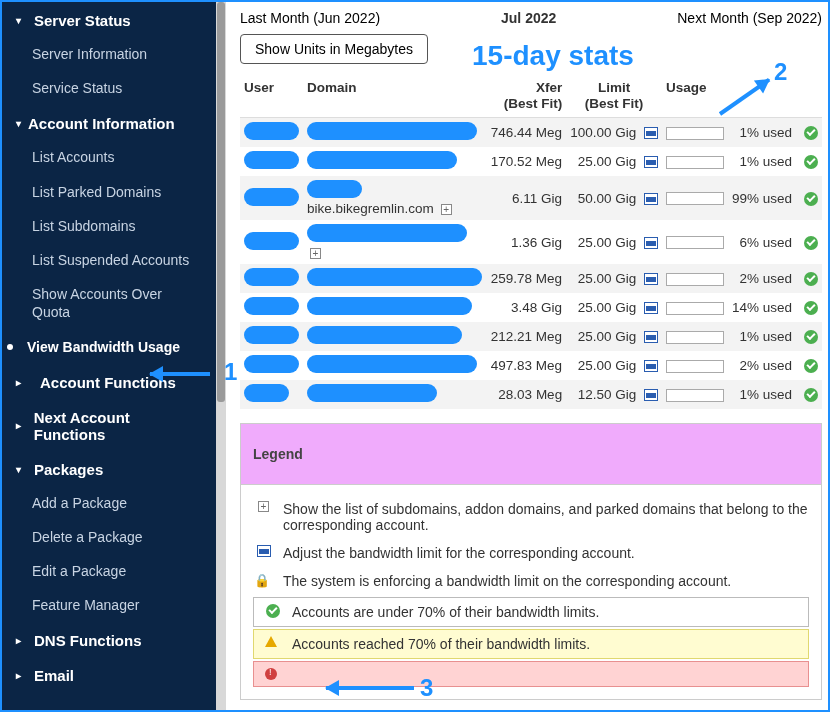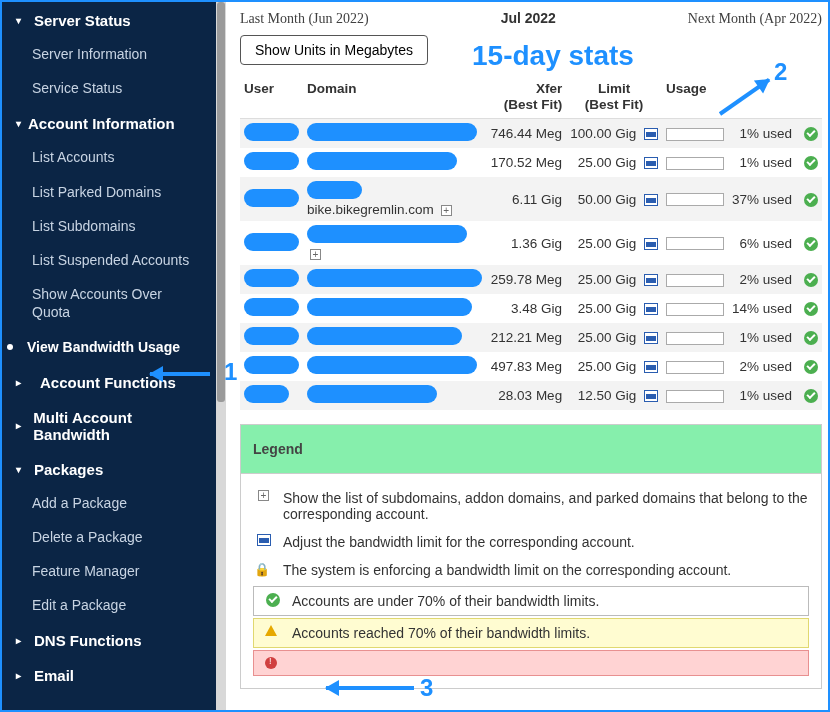--- a/index.html
+++ b/index.html
@@ -8,40 +8,40 @@
   .sidebar { width: 214px; background: #0b2545; color: #e2e8f0; overflow-y: auto; flex: none; }
   .sidebar .group-hdr { display: flex; align-items: center; padding: 10px 14px 8px 14px; font-weight: 600; color: #fff; font-size: 15px; cursor: pointer; }
   .sidebar .group-hdr .chev { width: 12px; font-size: 10px; color: #fff; }
   .sidebar .item { padding: 8px 14px 8px 30px; color: #c8d4e3; font-weight: 400; cursor: pointer; line-height: 1.3; }
   .sidebar .item.active { color: #fff; font-weight: 700; display: flex; align-items: center; padding-left: 25px; }
   .sidebar .item.active .bullet { width: 6px; height: 6px; border-radius: 50%; background: #fff; margin-right: 14px; margin-left: -20px; }
   .scroll-track { width: 10px; background: #d8d8d8; flex: none; position: relative; }
   .scroll-thumb { position: absolute; top: 0; left: 1px; width: 8px; height: 400px; background: #9a9a9a; border-radius: 3px; }
   .main { flex: 1; padding: 8px 6px 8px 14px; overflow-y: auto; background: #fff; position: relative; }
   .month-nav { display: flex; justify-content: space-between; align-items: baseline; margin-bottom: 8px; }
-  .month-nav .link { color: #404040; cursor: pointer; font-family: Liberation Serif, serif; }
+  .month-nav .link { color: #000000; cursor: pointer; }
   .month-nav .current { font-weight: 700; color: #333; }
   .btn-outline { border: 1px solid #555; background: #fff; padding: 6px 14px; border-radius: 4px; font-size: 14px; cursor: pointer; margin-bottom: 10px; }
   table.data { width: 100%; border-collapse: collapse; font-size: 13.5px; }
   table.data th { text-align: left; font-weight: 700; padding: 6px 4px; vertical-align: top; line-height: 1.15; border-bottom: 1px solid #ddd; }
   table.data td { padding: 4px 4px; vertical-align: middle; }
   table.data tbody tr:nth-child(odd) td { background: #f3f3f3; }
   .redact { background: #1e90ff; border-radius: 12px; height: 18px; display: inline-block; }
   .r-user { width: 55px; }
   .expand-box { display: inline-block; width: 11px; height: 11px; border: 1px solid #888; font-size: 10px; line-height: 9px; text-align: center; color: #666; cursor: pointer; background: #fff; margin-left: 3px; }
   .xfer, .limit { text-align: right; white-space: nowrap; }
   .edit-ico { display: inline-block; width: 14px; height: 12px; border: 1px solid #2a5db0; margin-left: 4px; cursor: pointer; position: relative; background: #fff; vertical-align: middle; }
   .edit-ico::after { content:""; position:absolute; left:1px; top:3px; width:10px; height:5px; background:#2a5db0; }
   .usage-bar { display: inline-block; width: 58px; height: 13px; border: 1px solid #aaa; background: #fff; vertical-align: middle; }
   .usage-bar .fill { height: 100%; background: #888; }
   .pct { text-align: right; white-space: nowrap; padding-left: 6px; }
   .ok-ico { display: inline-block; width: 14px; height: 14px; border-radius: 50%; background: #4caf50; vertical-align: middle; margin-left: 4px; position: relative; }
   .ok-ico::after { content:""; position:absolute; left:3px; top:3px; width:6px; height:3px; border-left:2px solid #fff; border-bottom:2px solid #fff; transform: rotate(-45deg); }
   .legend-box, .total-box { border: 1px solid #ccc; margin-top: 14px; }
-  .legend-box .hdr, .total-box .hdr { background: #86efac; padding: 16px 12px; font-weight: 700; color: #444; border-bottom:1px solid #ccc; }
+  .legend-box .hdr, .total-box .hdr { background: #f0abfc; padding: 22px 12px; font-weight: 700; color: #444; border-bottom:1px solid #ccc; }
   .legend-body { padding: 10px 12px; }
   .lg-row { display: flex; align-items: flex-start; gap: 12px; padding: 6px 0; }
   .lg-row .ico-cell { width: 18px; flex:none; display:flex; justify-content:center; }
   .lg-row.boxed { border: 1px solid #bbb; padding: 6px 8px; margin: 2px 0; }
   .lg-row.warn1 { background: #fffcd1; border-color: #e0d870; }
   .lg-row.warn2 { background: #ffd3d3; border-color: #e89090; }
   .tri { width:0; height:0; border-left:6px solid transparent; border-right:6px solid transparent; border-bottom:11px solid #e6a800; }
   .circ-red { width:12px; height:12px; border-radius:50%; background:#d04040; position:relative; }
   .circ-red::after { content:"!"; color:#fff; font-size:9px; position:absolute; left:4px; top:-1px; }
   .lock-ico { font-size:13px; color:#e6a800; }
@@ -71,48 +71,48 @@
       <div class="item">List Subdomains</div>
       <div class="item">List Suspended Accounts</div>
       <div class="item">Show Accounts Over Quota</div>
       <div class="item active"><span class="bullet"></span>View Bandwidth Usage</div>
       <div class="group-hdr">
         <span class="chev">▸</span>
         <span style="margin-left:12px">Account Functions</span>
       </div>
       <div class="group-hdr">
         <span class="chev">▸</span>
-        <span style="margin-left:6px">Multi Account Bandwidth</span>
+        <span style="margin-left:6px">Next Account Functions</span>
       </div>
       <div class="group-hdr">
         <span class="chev">▾</span>
         <span style="margin-left:6px">Packages</span>
       </div>
       <div class="item">Add a Package</div>
       <div class="item">Delete a Package</div>
+      <div class="item">Edit a Package</div>
       <div class="item">Feature Manager</div>
-      <div class="item">Edit a Package</div>
       <div class="group-hdr">
         <span class="chev">▸</span>
         <span style="margin-left:6px">DNS Functions</span>
       </div>
       <div class="group-hdr">
         <span class="chev">▸</span>
         <span style="margin-left:6px">Email</span>
       </div>
     </div>
   <div class="scroll-track">
     <div class="scroll-thumb"></div>
   </div>
 
   <div class="main">
     <div class="month-nav">
       <span class="link">Last Month (Jun 2022)</span>
       <span class="current">Jul 2022</span>
-      <span class="link">Next Month (Apr 2022)</span>
+      <span class="link">Next Month (Sep 2022)</span>
     </div>
     <button class="btn-outline">Show Units in Megabytes</button>
 
     <table class="data">
       <thead>
         <tr>
           <th>User</th>
           <th>Domain</th>
           <th style="text-align:right" id="col-xfer">Xfer<br>(Best Fit)</th>
           <th style="text-align:center" id="col-limit">Limit<br>(Best Fit)</th>
@@ -138,21 +138,21 @@
     <td><span class="usage-bar"><span class="fill" style="width:1%"></span></span></td>
     <td class="pct">1% used</td>
     <td><span class="ok-ico"></span></td>
   </tr>
           <tr>
     <td><span class="redact r-user" style="width:55px"></span></td>
     <td><span class="redact r-user"></span> bike.bikegremlin.com <span class="expand-box">+</span></td>
     <td class="xfer">6.11 Gig</td>
     <td class="limit">50.00 Gig <span class="edit-ico"></span></td>
     <td><span class="usage-bar"><span class="fill" style="width:13%"></span></span></td>
-    <td class="pct">37% used</td>
+    <td class="pct">99% used</td>
     <td><span class="ok-ico"></span></td>
   </tr>
           <tr>
     <td><span class="redact r-user" style="width:55px"></span></td>
     <td><span class="redact" style="width:160px"></span> <span class="expand-box">+</span></td>
     <td class="xfer">1.36 Gig</td>
     <td class="limit">25.00 Gig <span class="edit-ico"></span></td>
     <td><span class="usage-bar"><span class="fill" style="width:6%"></span></span></td>
     <td class="pct">6% used</td>
     <td><span class="ok-ico"></span></td>

